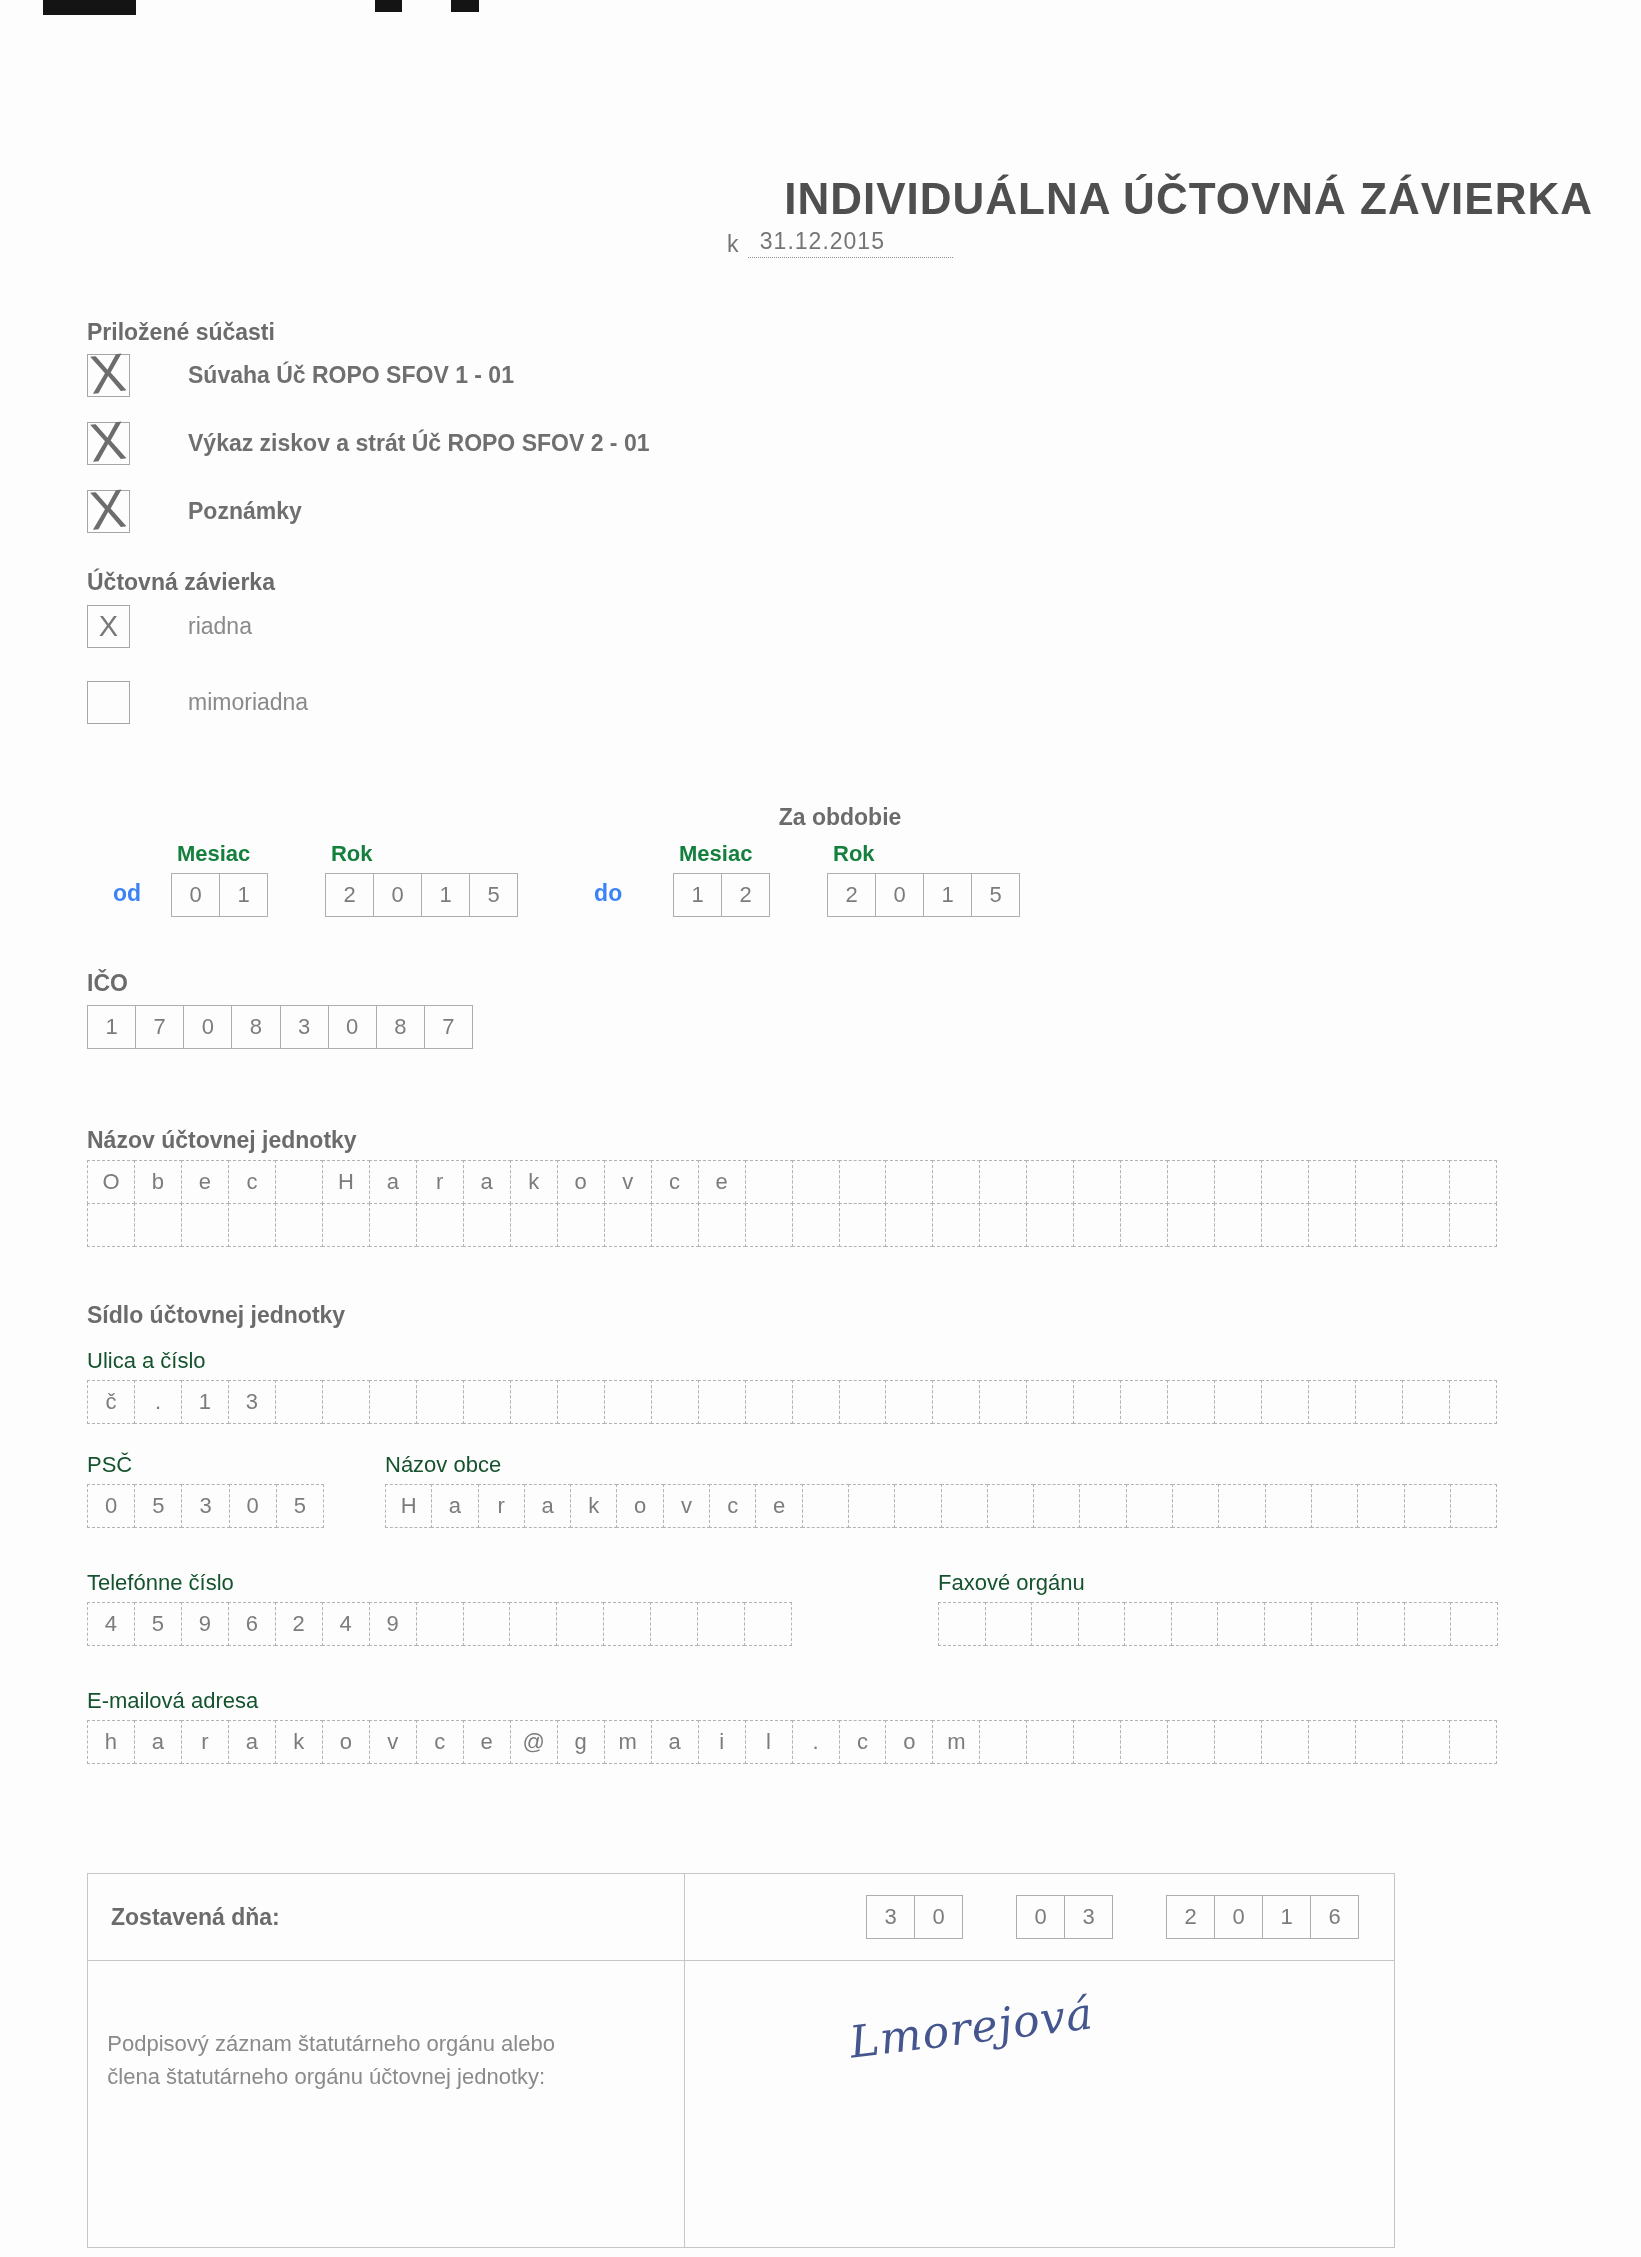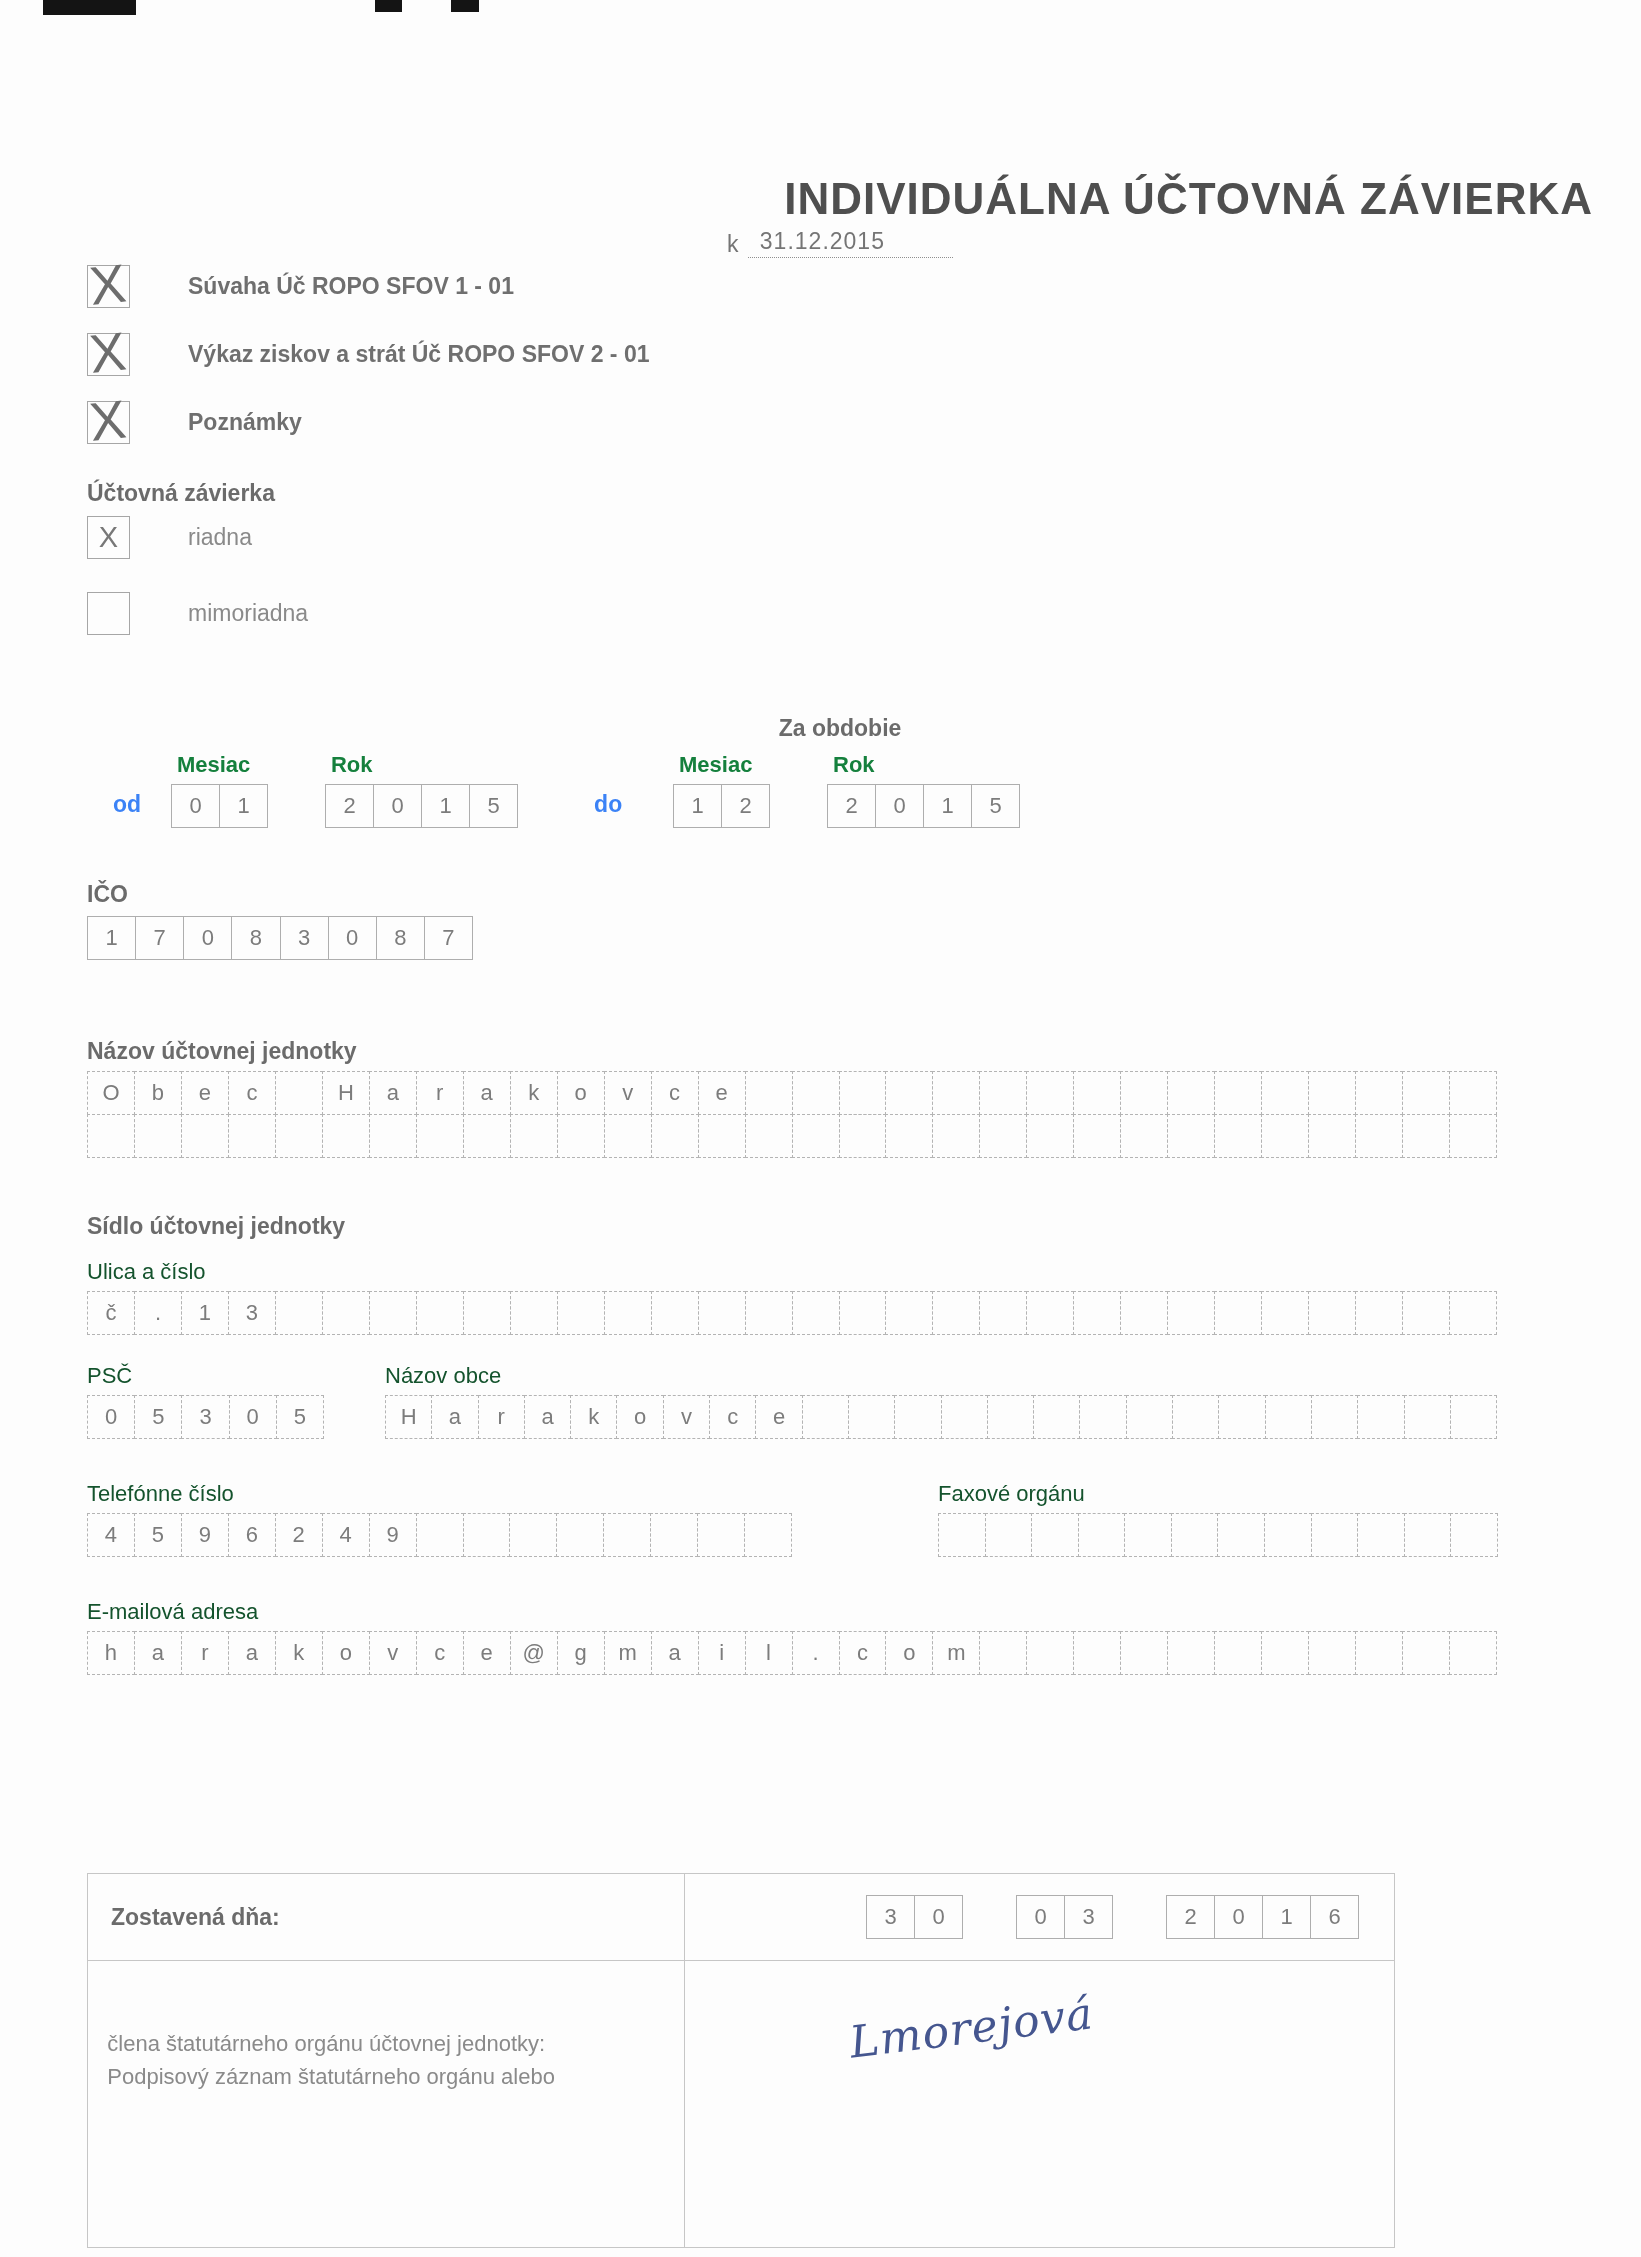--- a/index.html
+++ b/index.html
@@ -155,20 +155,21 @@
 
   <div class="content">
 
     <h1>INDIVIDUÁLNA ÚČTOVNÁ ZÁVIERKA</h1>
     <div class="date-line">
       <span>k</span>
       <span class="date-value">31.12.2015</span>
     </div>
 
     <div class="sec-attached">
+      <div class="h-bold">Priložené súčasti</div>
 
       <div class="cb-row first">
         <span class="cb hand">
             <span class="mark">X</span>
           </span>
         <span class="cb-label">Súvaha Úč ROPO SFOV 1 - 01</span>
       </div>
       <div class="cb-row next">
         <span class="cb hand">
             <span class="mark">X</span>
@@ -496,22 +497,22 @@
             <span class="cell">2</span>
             <span class="cell">0</span>
             <span class="cell">1</span>
             <span class="cell">6</span>
           </div>
       </div>
     </div>
     <div class="ft-row r2">
       <div class="ft-left">
         <div class="sig-label">
+          <div>Podpisový záznam štatutárneho orgánu alebo</div>
           <div>člena štatutárneho orgánu účtovnej jednotky:</div>
-          <div>Podpisový záznam štatutárneho orgánu alebo</div>
         </div>
       </div>
       <div class="ft-right">
         <div class="signature">Lmorejová</div>
       </div>
     </div>
   </div>
 
 </div>
 

